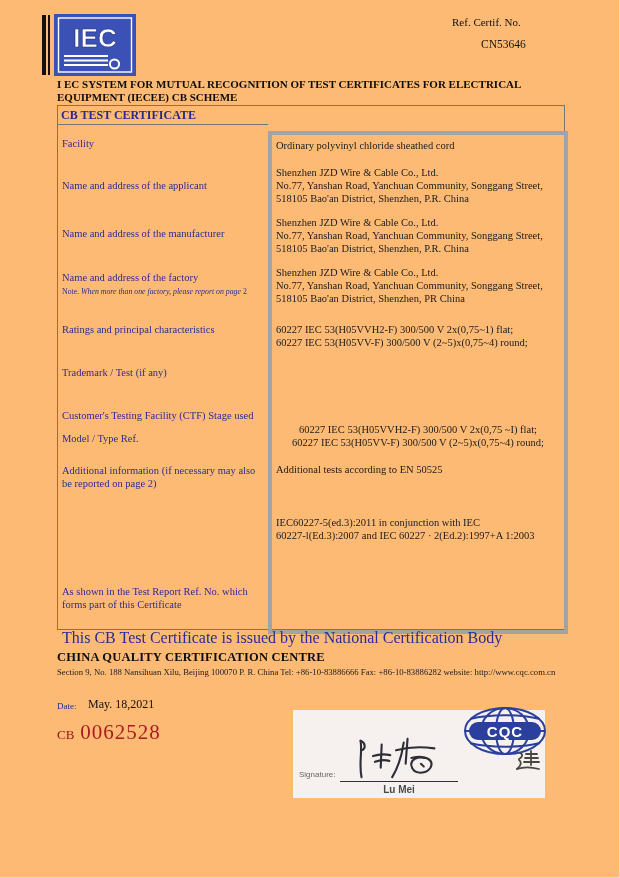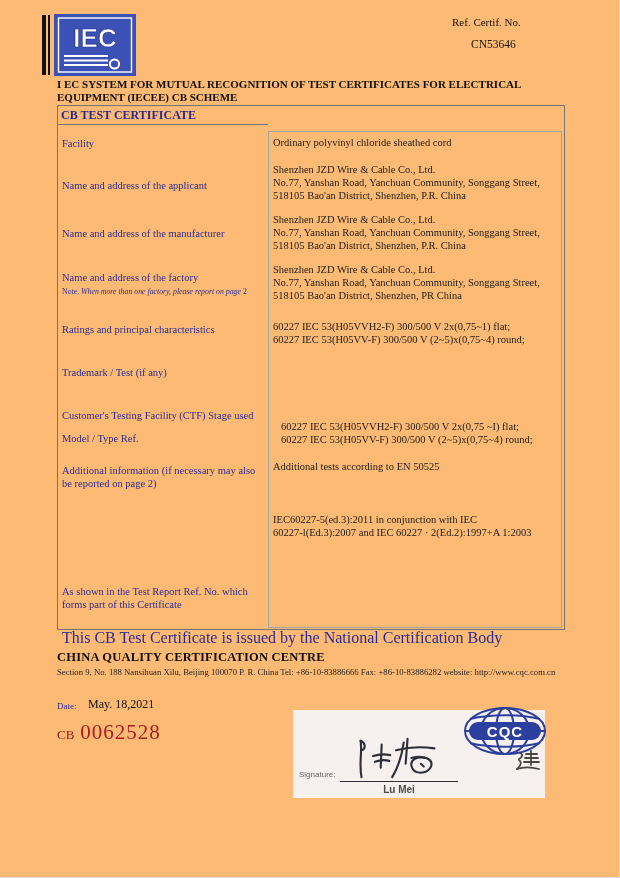--- a/index.html
+++ b/index.html
@@ -10,21 +10,21 @@
   }
   .abs{position:absolute;}
   .lbl{font-size:10.5px;line-height:12.5px;color:#2b2b91;width:202px;}
   .val{font-size:10.5px;line-height:13px;color:#1b1b1b;white-space:pre-line;width:284px;}
   .ref-label{font-size:11px;color:#111;}
   .ref-num{font-size:11.5px;color:#111;}
   .scheme-title{font-size:11px;font-weight:bold;line-height:13px;width:512px;color:#0d0d0d;}
   .outer-box{left:57px;top:105px;width:506px;height:523px;border:1px solid #757575;}
   .title-cell{left:-1px;top:-1px;width:211px;height:20px;border-bottom:1px solid #757575;
     font-size:12px;font-weight:bold;color:#28288e;padding:3px 0 0 4px;box-sizing:border-box;}
-  .inner-box{left:210px;top:25px;width:292px;height:495px;border:1px solid #a3a3a3;}
+  .inner-box{left:210px;top:25px;width:292px;height:495px;border:4px solid #a3a3a3;}
   .note-line{font-size:7.8px;color:#2b2b91;width:210px;line-height:9px;}
   .issued-line{font-size:16px;color:#2b2b91;}
   .ncb-name{font-size:12.5px;font-weight:bold;color:#0d0d0d;letter-spacing:.2px;}
   .ncb-addr{font-size:8.7px;color:#222;width:520px;}
   .date-label{font-size:9px;color:#2b2b91;}
   .date-value{font-size:12px;color:#111;}
   .cb-prefix{font-size:13px;color:#8e1418;font-weight:500;}
   .cb-number{font-size:21px;color:#a81d22;letter-spacing:1px;margin-left:6px;}
   .cb-row{display:flex;align-items:baseline;}
   .scan-rect{left:293px;top:710px;width:252px;height:88px;background:#f6f1ee;}
@@ -44,21 +44,21 @@
     <rect x="12" y="0" width="82" height="62" fill="#3c51b5"></rect>
     <rect x="16.5" y="4" width="73" height="54" fill="none" stroke="#ffffff" stroke-width="1.4"></rect>
     <text x="53" y="33" text-anchor="middle" font-family="Liberation Sans, sans-serif" font-size="26" font-weight="bold" fill="#ffffff" stroke="#22307d" stroke-width="0.6">IEC</text>
     <line x1="22" y1="42" x2="66" y2="42" stroke="#ffffff" stroke-width="2"></line>
     <line x1="22" y1="46.5" x2="66" y2="46.5" stroke="#ffffff" stroke-width="2"></line>
     <line x1="22" y1="51" x2="66" y2="51" stroke="#ffffff" stroke-width="2"></line>
     <circle cx="72.5" cy="50" r="4.6" fill="#3c51b5" stroke="#ffffff" stroke-width="2"></circle>
   </svg>
 
   <div class="abs ref-label" style="left:452px;top:16px;">Ref. Certif. No.</div>
-  <div class="abs ref-num" style="left:471px;top:38px;">CN53646</div>
+  <div class="abs ref-num" style="left:481px;top:38px;">CN53646</div>
 
   <div class="abs scheme-title" style="left:57px;top:78px;">I EC SYSTEM FOR MUTUAL RECOGNITION OF TEST CERTIFICATES FOR ELECTRICAL EQUIPMENT (IECEE) CB SCHEME</div>
 
   <div class="abs outer-box">
     <div class="abs title-cell">CB TEST CERTIFICATE</div>
 
     <div class="abs lbl" style="left:4px;top:32px;">Facility</div>
     <div class="abs lbl" style="left:4px;top:74px;">Name and address of the applicant</div>
     <div class="abs lbl" style="left:4px;top:122px;">Name and address of the manufacturer</div>
     <div class="abs lbl" style="left:4px;top:166px;">Name and address of the factory</div>
@@ -80,21 +80,21 @@
 No.77, Yanshan Road, Yanchuan Community, Songgang Street,
 518105 Bao'an District, Shenzhen, P.R. China</div>
       <div class="abs val" style="left:4px;top:81px;">Shenzhen JZD Wire &amp; Cable Co., Ltd.
 No.77, Yanshan Road, Yanchuan Community, Songgang Street,
 518105 Bao'an District, Shenzhen, P.R. China</div>
       <div class="abs val" style="left:4px;top:131px;">Shenzhen JZD Wire &amp; Cable Co., Ltd.
 No.77, Yanshan Road, Yanchuan Community, Songgang Street,
 518105 Bao'an District, Shenzhen, PR China</div>
       <div class="abs val" style="left:4px;top:188px;">60227 IEC 53(H05VVH2-F) 300/500 V 2x(0,75~1) flat;
 60227 IEC 53(H05VV-F) 300/500 V (2~5)x(0,75~4) round;</div>
-      <div class="abs val" style="left:12px;top:288px;">60227 IEC 53(H05VVH2-F) 300/500 V 2x(0,75 ~I) flat;
+      <div class="abs val" style="left:4px;top:288px;text-align:center;">60227 IEC 53(H05VVH2-F) 300/500 V 2x(0,75 ~I) flat;
 60227 IEC 53(H05VV-F) 300/500 V (2~5)x(0,75~4) round;</div>
       <div class="abs val" style="left:4px;top:328px;">Additional tests according to EN 50525</div>
       <div class="abs val" style="left:4px;top:381px;">IEC60227-5(ed.3):2011 in conjunction with IEC
 60227-l(Ed.3):2007 and IEC 60227 · 2(Ed.2):1997+A 1:2003</div>
     </div>
   </div>
 
   <div class="abs issued-line" style="left:62px;top:629px;">This CB Test Certificate is issued by the National Certification Body</div>
 
   <div class="abs ncb-name" style="left:57px;top:650px;">CHINA QUALITY CERTIFICATION CENTRE</div>

